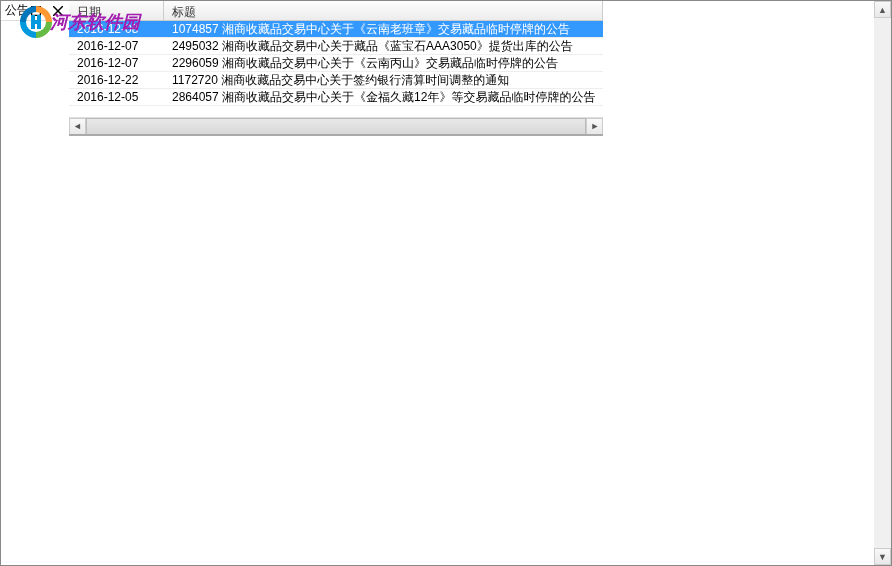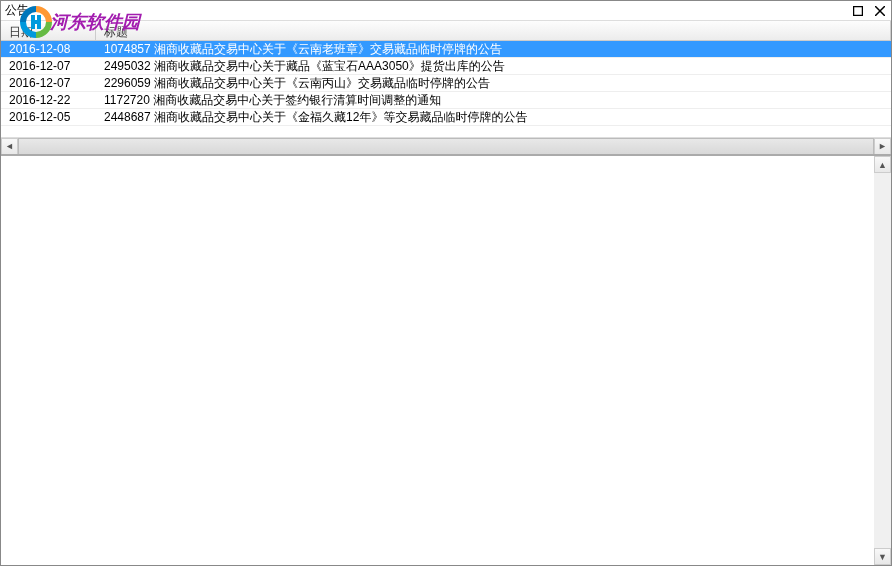--- a/index.html
+++ b/index.html
@@ -14,21 +14,21 @@
       width: 892px;
       height: 566px;
       overflow: hidden;
       position: relative;
     }
     .window {
       width: 100%;
       height: 100%;
       border: 1px solid #888;
       display: flex;
-      flex-direction: column;
+      flex-direction: row;
       background: #fff;
     }
     .titlebar {
       height: 20px;
       background: #fff;
       display: flex;
       align-items: center;
       justify-content: space-between;
       padding: 0 4px;
       border-bottom: 1px solid #ddd;
@@ -247,21 +247,21 @@
       <div class="list-row">
         <div class="list-cell col-date">2016-12-07</div>
         <div class="list-cell col-title">2296059 湘商收藏品交易中心关于《云南丙山》交易藏品临时停牌的公告</div>
       </div>
       <div class="list-row">
         <div class="list-cell col-date">2016-12-22</div>
         <div class="list-cell col-title">1172720  湘商收藏品交易中心关于签约银行清算时间调整的通知</div>
       </div>
       <div class="list-row">
         <div class="list-cell col-date">2016-12-05</div>
-        <div class="list-cell col-title">2448687 湘商收藏品交易中心关于《金福久藏12年》等交易藏品临时停牌的公告</div>
+        <div class="list-cell col-title">2864057 湘商收藏品交易中心关于《金福久藏12年》等交易藏品临时停牌的公告</div>
       </div>
     </div>
     <div class="hscrollbar">
       <div class="hscroll-arrow">◄</div>
       <div class="hscroll-track">
         <div class="hscroll-thumb"></div>
       </div>
       <div class="hscroll-arrow">►</div>
     </div>
   </div>

